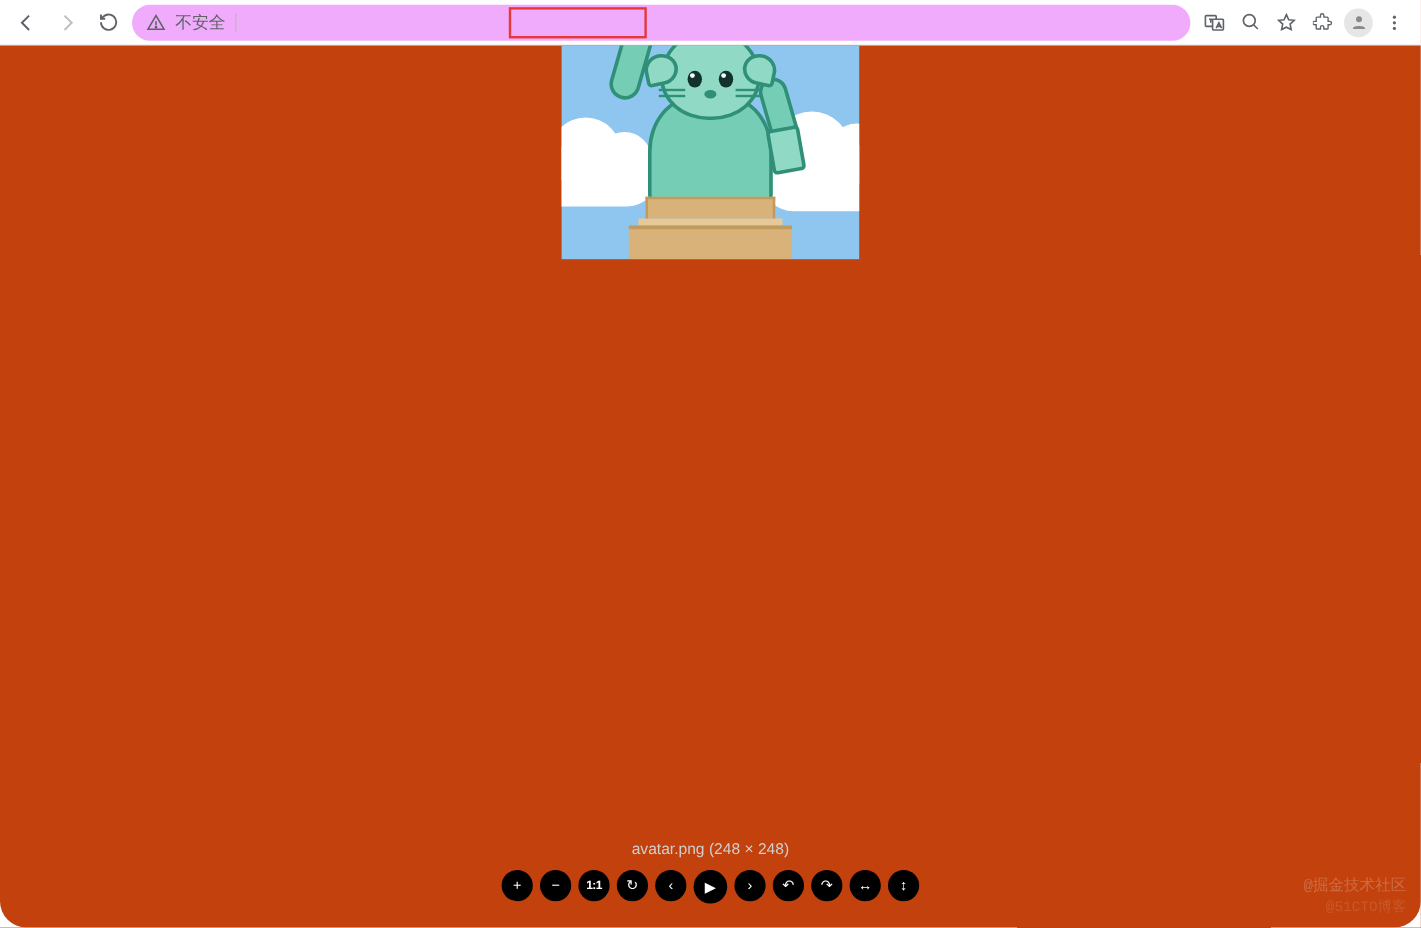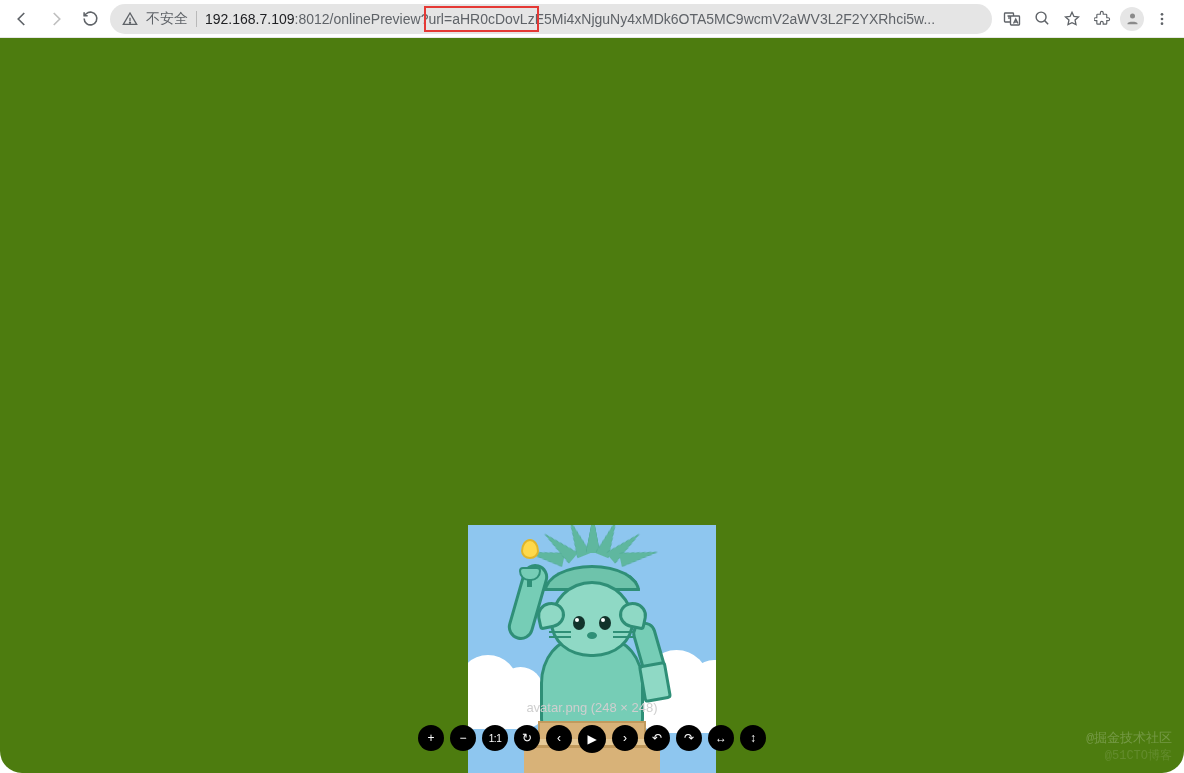--- a/index.html
+++ b/index.html
@@ -28,21 +28,21 @@
   align-items: center;
   justify-content: center;
   border-radius: 50%;
   color: #5f6368;
   cursor: pointer;
 }
 .nav-btn.disabled { color: #bfbfbf; }
 .omnibox {
   flex: 1;
   height: 30px;
-  background: #e5e5e5;
+  background: #f0abfc;
   border-radius: 15px;
   display: flex;
   align-items: center;
   padding: 0 12px;
   font-size: 14px;
   color: #202124;
   gap: 8px;
   position: relative;
   overflow: hidden;
 }
@@ -70,24 +70,24 @@
 .avatar-circle {
   width: 24px; height: 24px; border-radius: 50%;
   background: #e6e6e6;
   display: flex; align-items: center; justify-content: center;
 }
 
 
 .viewport {
   width: 100%;
   height: calc(100% - 38px);
-  background: #4d7c0f;
+  background: #c2410c;
   position: relative;
   display: flex;
-  align-items: flex-end;
+  align-items: flex-start;
   justify-content: center;
   border-radius: 0 0 22px 22px;
   overflow: hidden;
 }
 .preview-img {
   width: 248px; height: 248px;
   background: #8ec6ef;
   position: relative;
   overflow: hidden;
   margin-top: -70px;
@@ -113,21 +113,21 @@
   border-radius: 50%;
   background: #000;
   color: #fff;
   display: flex;
   align-items: center;
   justify-content: center;
   font-size: 12px;
   cursor: pointer;
 }
 .tbtn.play { width: 28px; height: 28px; }
-.tbtn span.ratio { font-size: 10px; font-weight: normal; letter-spacing: -0.5px; }
+.tbtn span.ratio { font-size: 10px; font-weight: bold; letter-spacing: -0.5px; }
 
 
 .cloud {
   position: absolute; background: #fff; border-radius: 50px;
 }
 .cloud.c1 { width: 120px; height: 50px; bottom: 44px; left: -40px; }
 .cloud.c1::before, .cloud.c1::after {
   content: ""; position: absolute; background:#fff; border-radius:50%;
 }
 .cloud.c1::before { width:60px; height:60px; left:30px; top:-24px; }
@@ -232,23 +232,20 @@
   </div>
 
   <div class="omnibox">
     <svg width="16" height="16" viewBox="0 0 24 24" fill="none" stroke="#5f6368" stroke-width="2">
         <path d="M12 3 2 20h20L12 3z"></path>
         <path d="M12 10v5"></path>
         <circle cx="12" cy="17.5" r="0.8" fill="#5f6368"></circle>
       </svg>
     <span class="insec-label">不安全</span>
     <span class="sep"></span>
-    <span class="url-text">
-      <span class="host">192.168.7.109</span><span class="port">:8012</span><span class="path">/onlinePreview?</span><span class="path" id="hl">url=aHR0cDovLz</span><span class="path">E5Mi4xNjguNy4xMDk6OTA5MC9wcmV2aWV3L2F2YXRhci5w...</span>
-    </span>
     <div class="red-box" id="redbox" style="left: 314.422px; width: 114.219px;"></div>
   </div>
 
   <div class="chrome-right">
     <div class="chrome-icon">
       <svg width="18" height="18" viewBox="0 0 24 24" fill="none" stroke="#5f6368" stroke-width="1.8">
           <rect x="2" y="4" width="12" height="12" rx="1"></rect>
           <rect x="10" y="8" width="12" height="12" rx="1" fill="#fff"></rect>
           <path d="M6 8h4M8 8v4M14 18l3-6 3 6M15 16h4"></path>
         </svg>

